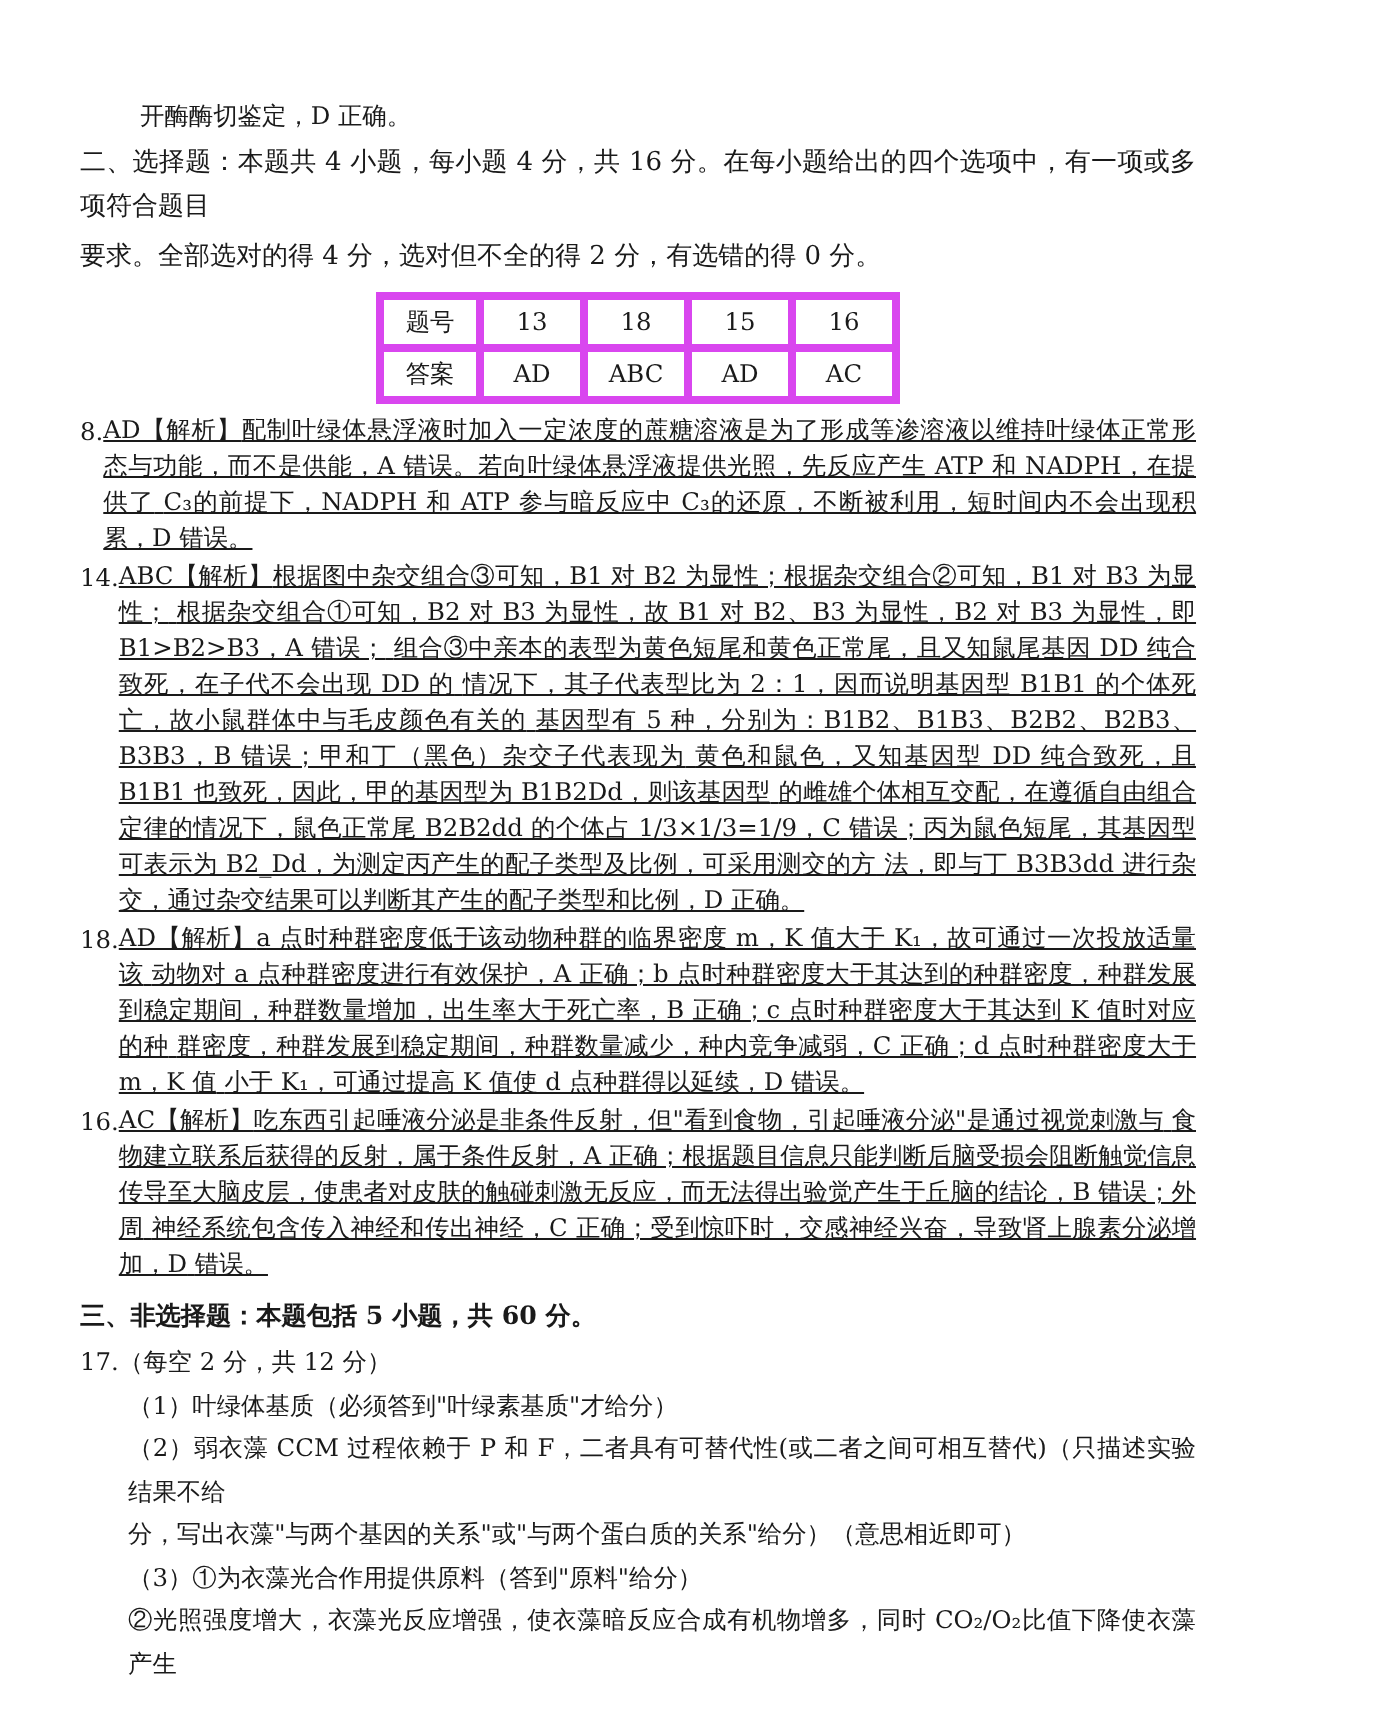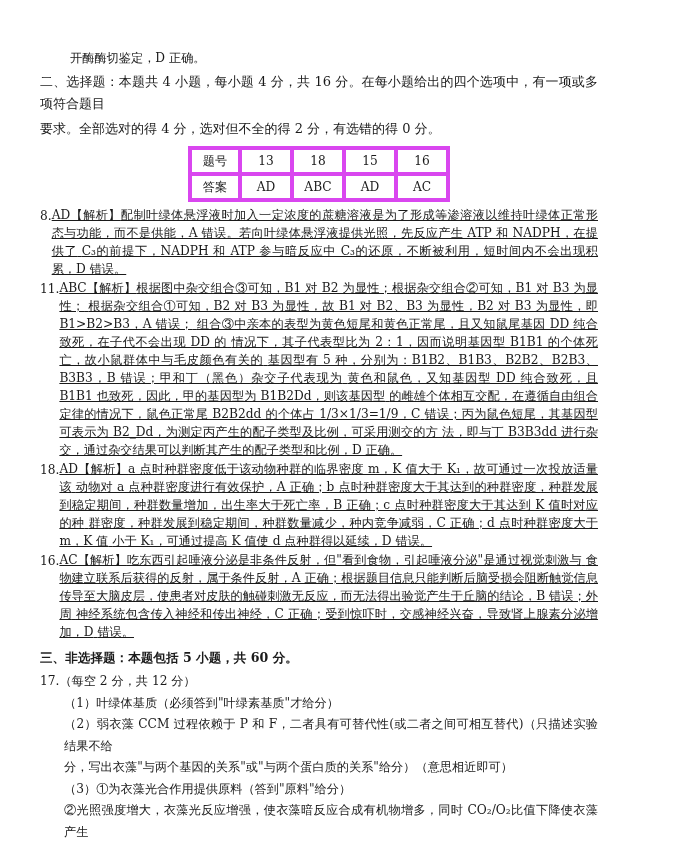--- a/index.html
+++ b/index.html
@@ -133,21 +133,21 @@
   <div class="para">
     <div class="para-num">8.</div>
     <div class="para-body">
       <span>AD【解析】</span><span>配制叶绿体悬浮液时加入一定浓度的蔗糖溶液是为了形成等渗溶液以维持叶绿体正常形</span>
       <span>态与功能，而不是供能，A 错误。若向叶绿体悬浮液提供光照，先反应产生 ATP 和 NADPH，在提供了</span>
       <span>C₃的前提下，NADPH 和 ATP 参与暗反应中 C₃的还原，不断被利用，短时间内不会出现积累，D 错误。</span>
     </div>
   </div>
 
   <div class="para">
-    <div class="para-num">11.</div>
+    <div class="para-num">14.</div>
     <div class="para-body">
       <span>ABC【解析】</span><span>根据图中杂交组合③可知，B1 对 B2 为显性；根据杂交组合②可知，B1 对 B3 为显性；</span>
       <span>根据杂交组合①可知，B2 对 B3 为显性，故 B1 对 B2、B3 为显性，B2 对 B3 为显性，即 B1&gt;B2&gt;B3，A 错误；</span>
       <span>组合③中亲本的表型为黄色短尾和黄色正常尾，且又知鼠尾基因 DD 纯合致死，在子代不会出现 DD 的</span>
       <span>情况下，其子代表型比为 2：1，因而说明基因型 B1B1 的个体死亡，故小鼠群体中与毛皮颜色有关的</span>
       <span>基因型有 5 种，分别为：B1B2、B1B3、B2B2、B2B3、B3B3，B 错误；甲和丁（黑色）杂交子代表现为</span>
       <span>黄色和鼠色，又知基因型 DD 纯合致死，且 B1B1 也致死，因此，甲的基因型为 B1B2Dd，则该基因型</span>
       <span>的雌雄个体相互交配，在遵循自由组合定律的情况下，鼠色正常尾 B2B2dd 的个体占 1/3×1/3=1/9，C</span>
       <span>错误；丙为鼠色短尾，其基因型可表示为 B2_Dd，为测定丙产生的配子类型及比例，可采用测交的方</span>
       <span>法，即与丁 B3B3dd 进行杂交，通过杂交结果可以判断其产生的配子类型和比例，D 正确。</span>

